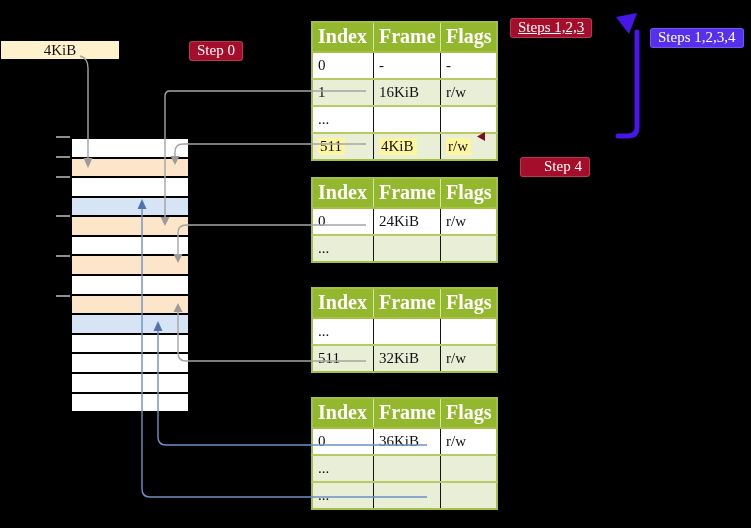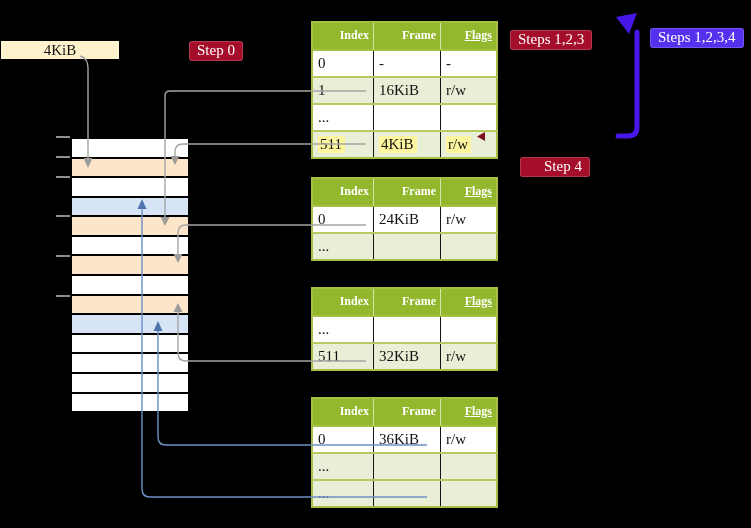--- a/index.html
+++ b/index.html
@@ -33,44 +33,44 @@
   .mrow.pt{background:#fce5c8;}
   .mrow.page{background:#d6e4f5;}
   .tick{position:absolute;left:56px;width:14px;height:2px;background:#8f8f8f;}
   
   table.ptable{
     position:absolute;left:311px;border-collapse:collapse;
     background:#fff;border:2px solid #a6bf45;
     font-size:15px;color:#111;table-layout:fixed;
   }
   table.ptable th{
-    background:#94b82d;color:#fff;font-weight:bold;text-align:right;
+    background:#94b82d;color:#fff;font-weight:bold;text-align:left;
     padding:2px 4px 3px 5px;border-right:1px solid #d7e4a7;
-    border-bottom:2px solid #a6bf45;height:21px;font-size:12px;
+    border-bottom:2px solid #a6bf45;height:21px;font-size:20px;
   }
   table.ptable th:last-child{border-right:none;}
   table.ptable td{
     padding:1px 4px 2px 5px;height:22px;
     border-right:1px solid #141414;border-top:2px solid #b7ca63;
     overflow:hidden;white-space:nowrap;
   }
   table.ptable td:last-child{border-right:none;}
   table.ptable tr.alt td{background:#e9efd6;}
-  .col-i{width:51px;} .col-f{width:57px;} .col-g{width:46px;text-decoration:underline;}
+  .col-i{width:51px;} .col-f{width:57px;} .col-g{width:46px;}
   .hl{background:#fdf69e;padding:0 3px 1px 2px;}
   
   svg.overlay{position:absolute;left:0;top:0;z-index:5;pointer-events:none;}
 </style>
 </head>
 <body>
 
 <div class="frame-size-box">4KiB</div>
 
 <div class="badge red" style="left:189px;top:41px;">Step 0</div>
-<div class="badge red" style="left:510px;top:30px;">Steps 1,2,3</div>
+<div class="badge red" style="left:510px;top:18px;text-decoration:underline;">Steps 1,2,3</div>
 <div class="badge blue" style="left:650px;top:28px;">Steps 1,2,3,4</div>
 <div class="badge red" style="left:520px;top:157px;padding-left:24px;">Step 4</div>
 
 <div class="memory-column">
     <div class="mrow"></div>
     <div class="mrow pt"></div>
     <div class="mrow"></div>
     <div class="mrow page"></div>
     <div class="mrow pt"></div>
     <div class="mrow"></div>

